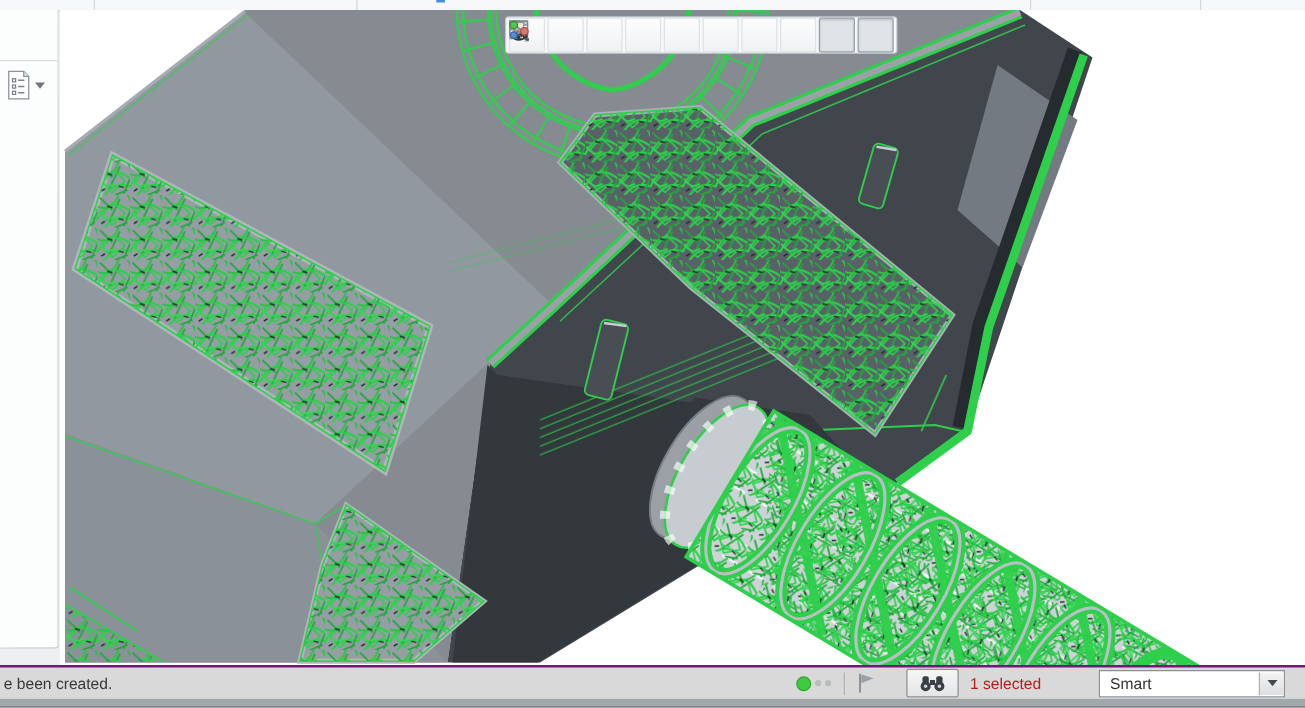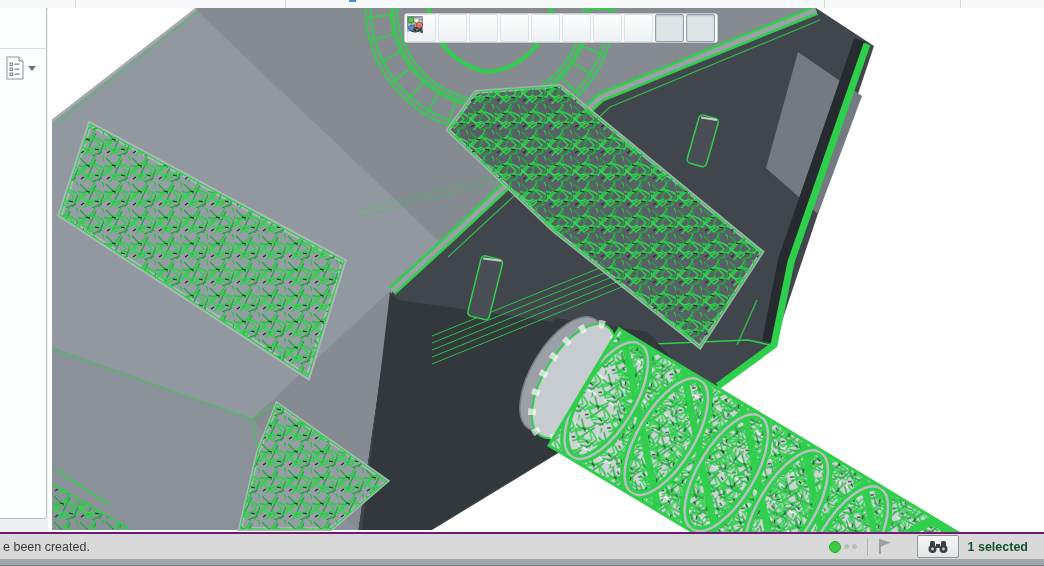--- a/index.html
+++ b/index.html
@@ -25,21 +25,21 @@
   .gbtn{width:27px;height:26px;display:flex;align-items:center;justify-content:center;border:1px solid #dde2e5;border-radius:2px;background:linear-gradient(#fdfdfd,#eef1f3);}
   .gbtn.pressed{background:#dfe4e7;border:1px solid #98a0a7;box-shadow:inset 0 1px 2px rgba(0,0,0,.18);}
   
   .statusbar{position:absolute;left:0;top:532px;width:1044px;height:27px;background:#d9d9d9;border-top:2px solid #701a75;box-sizing:border-box;}
   .status-msg{position:absolute;left:3px;top:6px;font-size:12.5px;color:#3a3a3a;}
   .status-right{position:absolute;right:16px;top:0;height:25px;display:flex;align-items:center;}
   .dot-green{width:10px;height:10px;border-radius:50%;background:#3ecb3e;border:1px solid #2fa52f;}
   .dot-gray{width:5px;height:5px;border-radius:50%;background:#b9bcbc;margin-left:3px;}
   .vsep{width:1px;height:18px;background:#b2b5b7;margin:0 9px 0 10px;}
   .binoc-btn{width:40px;height:21px;border:1px solid #8f9498;border-radius:2px;background:linear-gradient(#f6f6f6,#e3e5e6);display:flex;align-items:center;justify-content:center;margin-left:24px;}
-  .sel-count{font-size:12.5px;color:#14532d;margin-left:9px;font-weight:bold;}
+  .sel-count{font-size:12.5px;color:#b91c1c;margin-left:9px;}
   .combo{width:147px;height:20px;background:#fff;border:1px solid #8a9094;display:flex;align-items:center;justify-content:space-between;margin-left:46px;}
   .combo .val{font-size:12.5px;color:#333;padding-left:8px;}
   .combo .arrow-btn{width:19px;height:18px;background:linear-gradient(#f3f3f3,#dcdedf);border-left:1px solid #aab0b4;display:flex;align-items:center;justify-content:center;}
   .combo .arrow-btn .caret{border-top-color:#44484c;}
   .bottom-strip{position:absolute;left:0;top:559px;width:1044px;height:7px;background:#a2a7aa;border-bottom:1px solid #74797d;box-sizing:border-box;}
 </style>
 </head>
 <body>
 
 <div class="ribbon-strip">
@@ -301,15 +301,21 @@
         <rect x="3" y="1" width="5" height="6" rx="1.5" fill="#3a3f42"></rect>
         <rect x="14" y="1" width="5" height="6" rx="1.5" fill="#3a3f42"></rect>
         <circle cx="5.5" cy="9" r="4" fill="#3a3f42"></circle>
         <circle cx="16.5" cy="9" r="4" fill="#3a3f42"></circle>
         <rect x="9" y="4" width="4" height="4" fill="#3a3f42"></rect>
         <circle cx="5.5" cy="9" r="1.4" fill="#cfd4d8"></circle>
         <circle cx="16.5" cy="9" r="1.4" fill="#cfd4d8"></circle>
       </svg>
     </div>
     <span class="sel-count">1 selected</span>
+    <div class="combo">
+      <span class="val">Smart</span>
+      <span class="arrow-btn">
+          <span class="caret"></span>
+        </span>
+    </div>
   </div>
 </div>
 <div class="bottom-strip"></div>
 
 </body></html>

